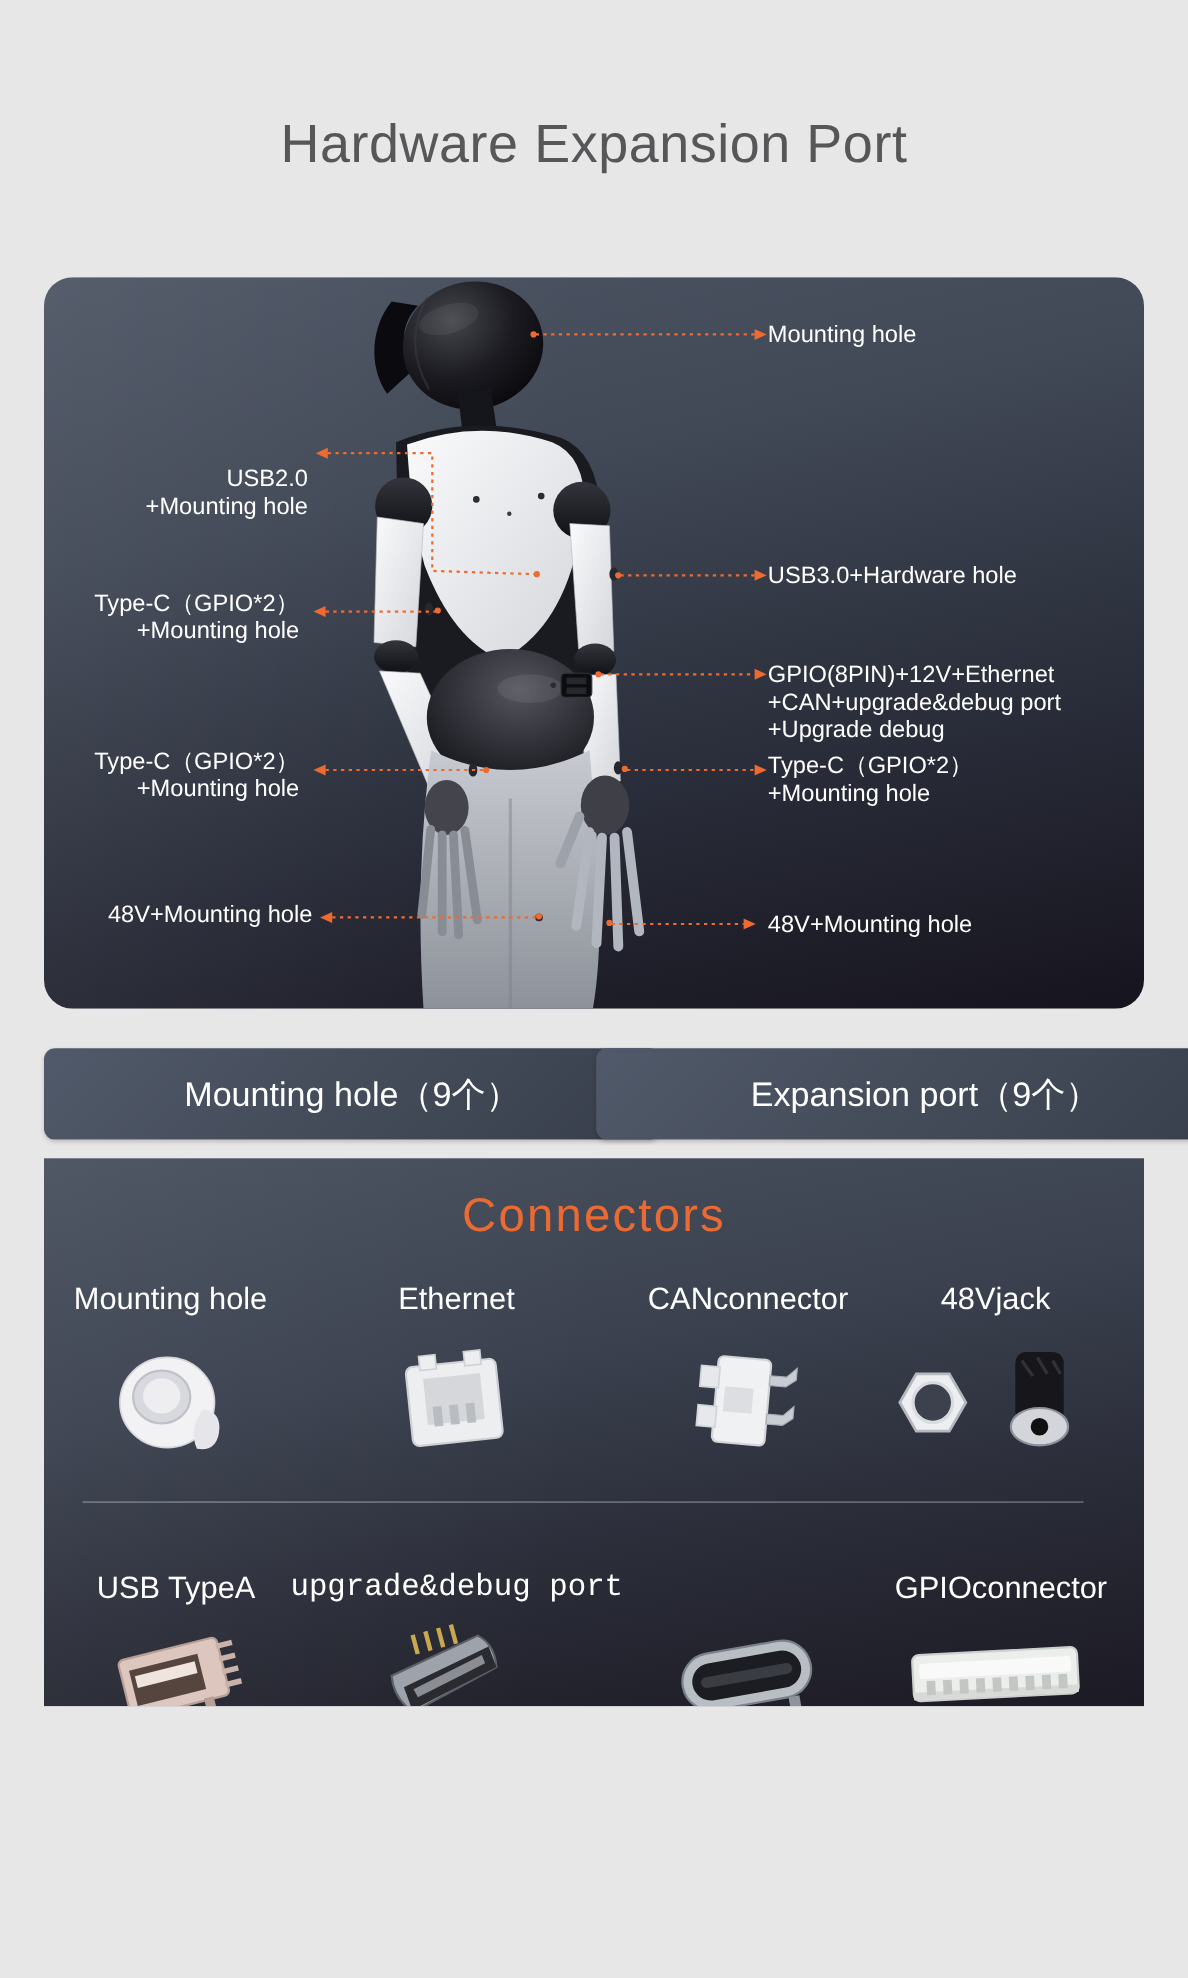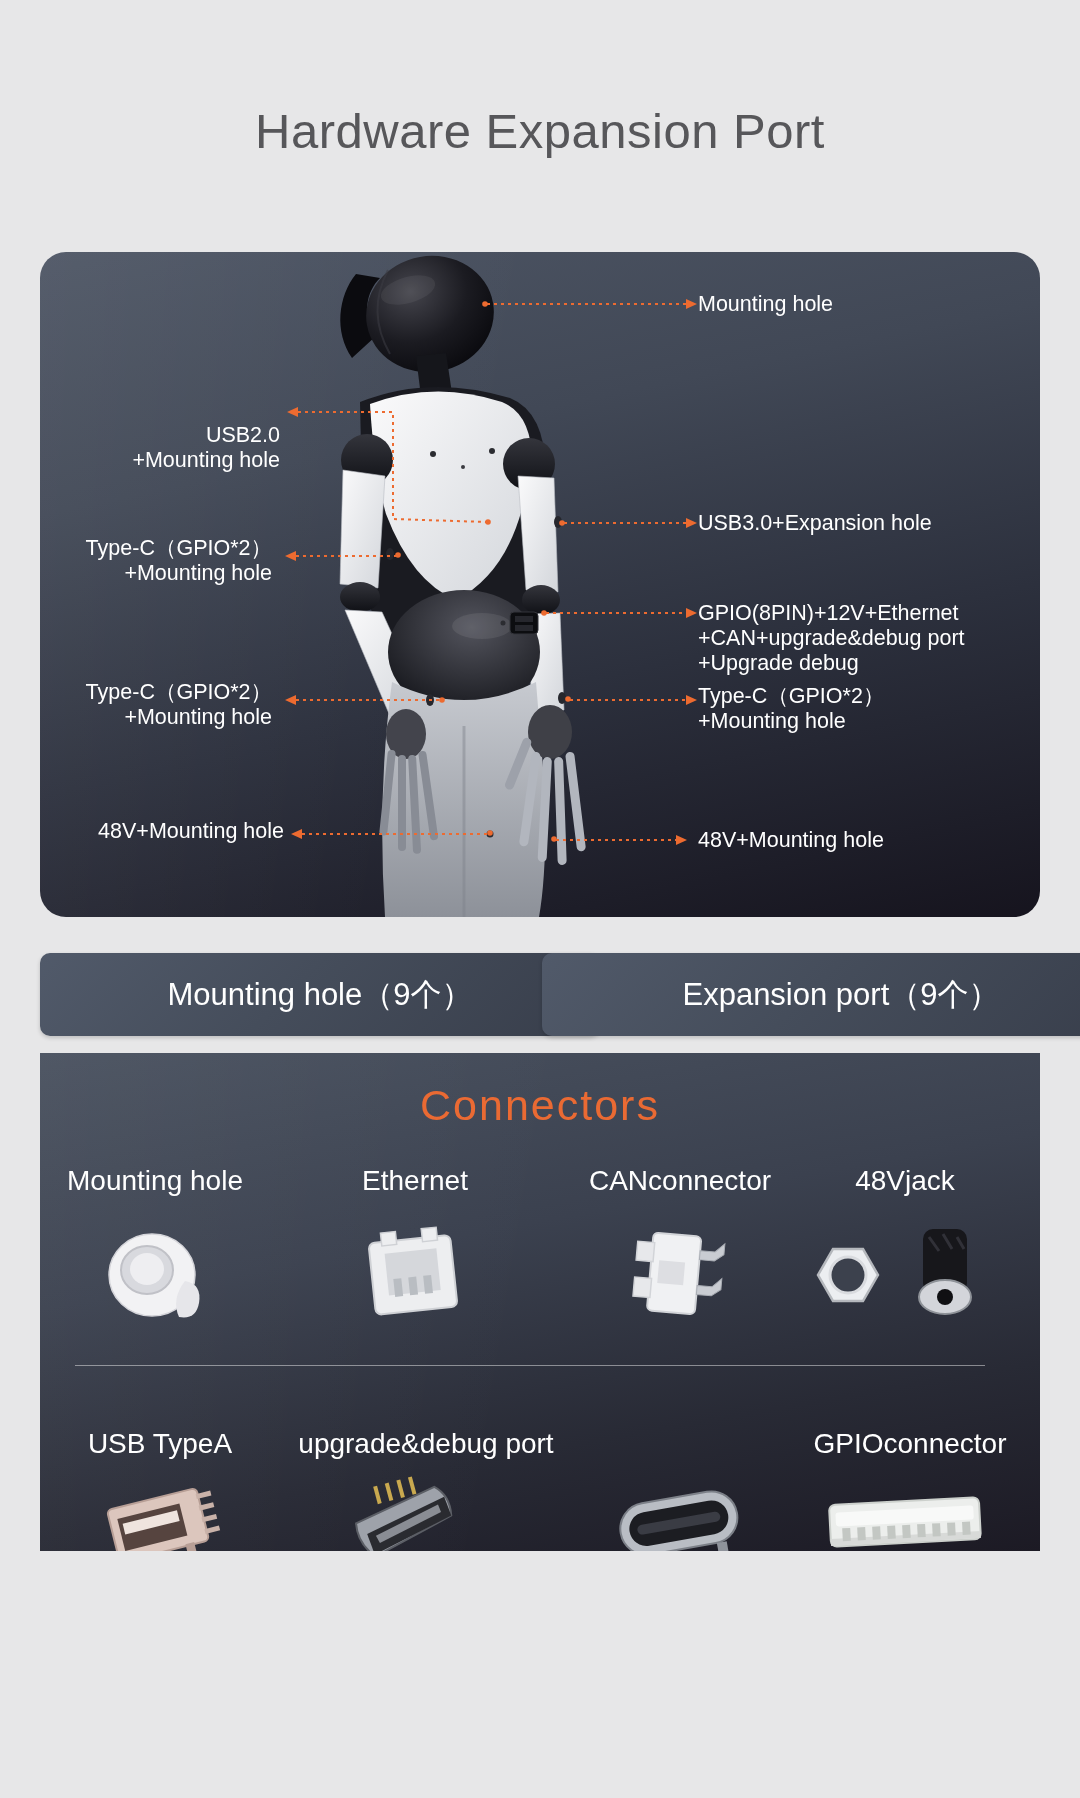--- a/index.html
+++ b/index.html
@@ -27,21 +27,21 @@
   .conn-panel{position:absolute;left:40px;top:1053px;width:1000px;height:498px;border-radius:0;
         overflow:hidden;
         background:linear-gradient(100deg,rgba(255,255,255,.04),transparent 50%),
                    linear-gradient(170deg,#49515f 0%,#3b414f 38%,#282a35 72%,#1c1a24 100%);}
   .conn-title{position:absolute;top:28px;left:0;width:1000px;margin:0;text-align:center;
         font-size:43px;font-weight:300;color:#ea6a33;letter-spacing:2px;}
   .conn-label{position:absolute;color:#fff;font-size:28px;text-align:center;white-space:nowrap;}
   .r1{top:112px;} .r2{top:358px;margin-top:17px;}
   .cell-a{left:0;width:230px;} .cell-b{left:260px;width:230px;}
   .cell-c{left:525px;width:230px;} .cell-d{left:750px;width:230px;}
-  .cell-a2{left:0;width:240px;} .cell-b2{left:256px;width:260px;}
+  .cell-a2{left:0;width:240px;} .cell-b2{left:224px;width:260px;font-family:Liberation Mono, monospace;}
   .cell-c2{left:505px;width:270px;} .cell-d2{left:760px;width:220px;}
   .conn-icon{position:absolute;}
   .divider{position:absolute;top:312px;left:35px;width:910px;height:1px;background:rgba(255,255,255,.45);}
 </style>
 </head>
 <body>
 
 <div class="page">
 
   <h1 class="page-title">Hardware Expansion Port</h1>
@@ -173,21 +173,21 @@
       <div>+Mounting hole</div>
     </div>
     <div class="callout left" style="right:768px;top:428px;">
       <div>Type-C（GPIO*2）</div>
       <div>+Mounting hole</div>
     </div>
     <div class="callout left" style="right:756px;top:567px;">
       <span>48V+Mounting hole</span>
     </div>
     <div class="callout right" style="left:658px;top:259px;">
-      <span>USB3.0+Expansion hole</span>
+      <span>USB3.0+Hardware hole</span>
     </div>
     <div class="callout right" style="left:658px;top:349px;">
       <div>GPIO(8PIN)+12V+Ethernet</div>
       <div>+CAN+upgrade&amp;debug port</div>
       <div>+Upgrade debug</div>
     </div>
     <div class="callout right" style="left:658px;top:432px;">
       <div>Type-C（GPIO*2）</div>
       <div>+Mounting hole</div>
     </div>

